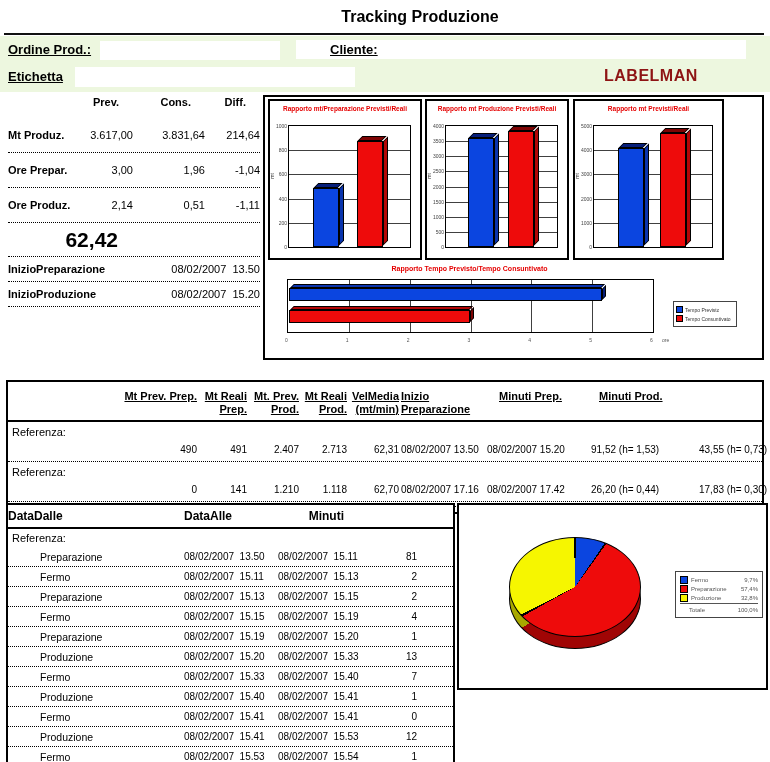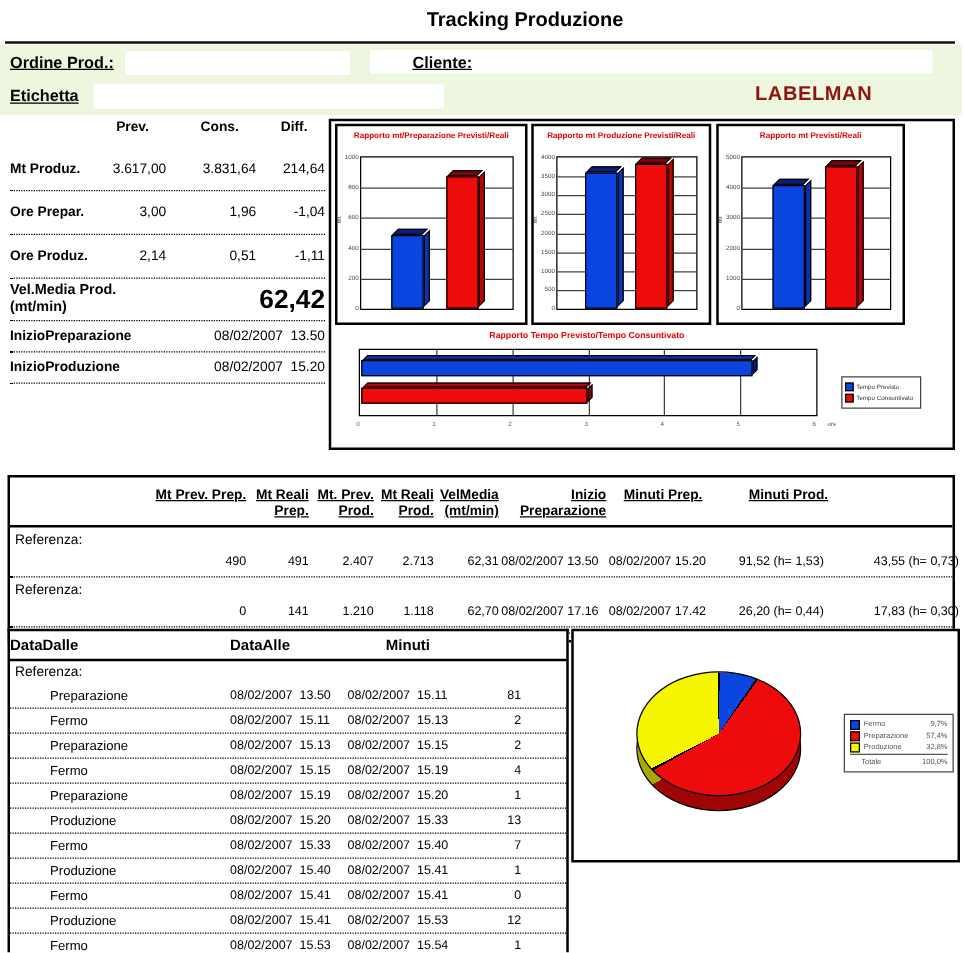--- a/index.html
+++ b/index.html
@@ -73,21 +73,21 @@
   .hleg-row{display:flex;align-items:center;height:9px;}
   .hleg-chip{width:5px;height:5px;border:1px solid #000;margin-right:2px;flex:none;}
   .hleg-txt{font-size:5px;color:#333;white-space:nowrap;overflow:hidden;}
 
   
   .reftable{position:absolute;left:6px;top:380px;width:758px;border:2px solid #000;
             box-sizing:border-box;background:#fff;padding-bottom:5px;}
   .ref-head{display:grid;grid-template-columns:104px 85px 50px 52px 48px 52px 86px 100px 108px 69px;
             font-size:11px;font-weight:bold;padding:8px 0 4px 0;border-bottom:2px solid #000;}
   .rh{text-decoration:underline;line-height:1.2;}
-  .rh.ra{text-align:right;} .rh.la{text-align:right;padding-left:2px;} .rh.ma{text-align:left;padding-left:14px;}
+  .rh.ra{text-align:right;} .rh.la{text-align:left;padding-left:2px;} .rh.ma{text-align:left;padding-left:14px;}
   .ref-label{font-size:11px;padding:4px 0 2px 4px;}
   .ref-row{display:grid;grid-template-columns:104px 85px 50px 52px 48px 52px 86px 100px 108px 69px;
            font-size:10px;align-items:center;padding:4px 0 6px 0;border-bottom:1px dotted #000;}
   .ref-cell{white-space:nowrap;}
   .ref-cell.ra{text-align:right;} .ref-cell.la{padding-left:2px;} .ref-cell.ma{padding-left:6px;}
   .ref-dbl{height:2px;border-bottom:1px dotted #000;margin-top:2px;}
 
   
   .statotable{position:absolute;left:6px;top:503px;width:449px;height:262px;
               border:2px solid #000;border-bottom:none;box-sizing:border-box;background:#fff;}
@@ -153,21 +153,20 @@
       <span class="s-val">1,96</span>
       <span class="s-val">-1,04</span>
     </div>
     <div class="s-row">
       <span class="s-label">Ore Produz.</span>
       <span class="s-val">2,14</span>
       <span class="s-val">0,51</span>
       <span class="s-val">-1,11</span>
     </div>
     <div class="s-vm">
-      <span class="s-label">Vel.Media Prod. (mt/min)</span>
       <span class="vm-val">62,42</span>
     </div>
     <div class="s-ini">
       <span class="s-label">InizioPreparazione</span>
       <span class="s-val">08/02/2007  13.50</span>
     </div>
     <div class="s-ini">
       <span class="s-label">InizioProduzione</span>
       <span class="s-val">08/02/2007  15.20</span>
     </div>

